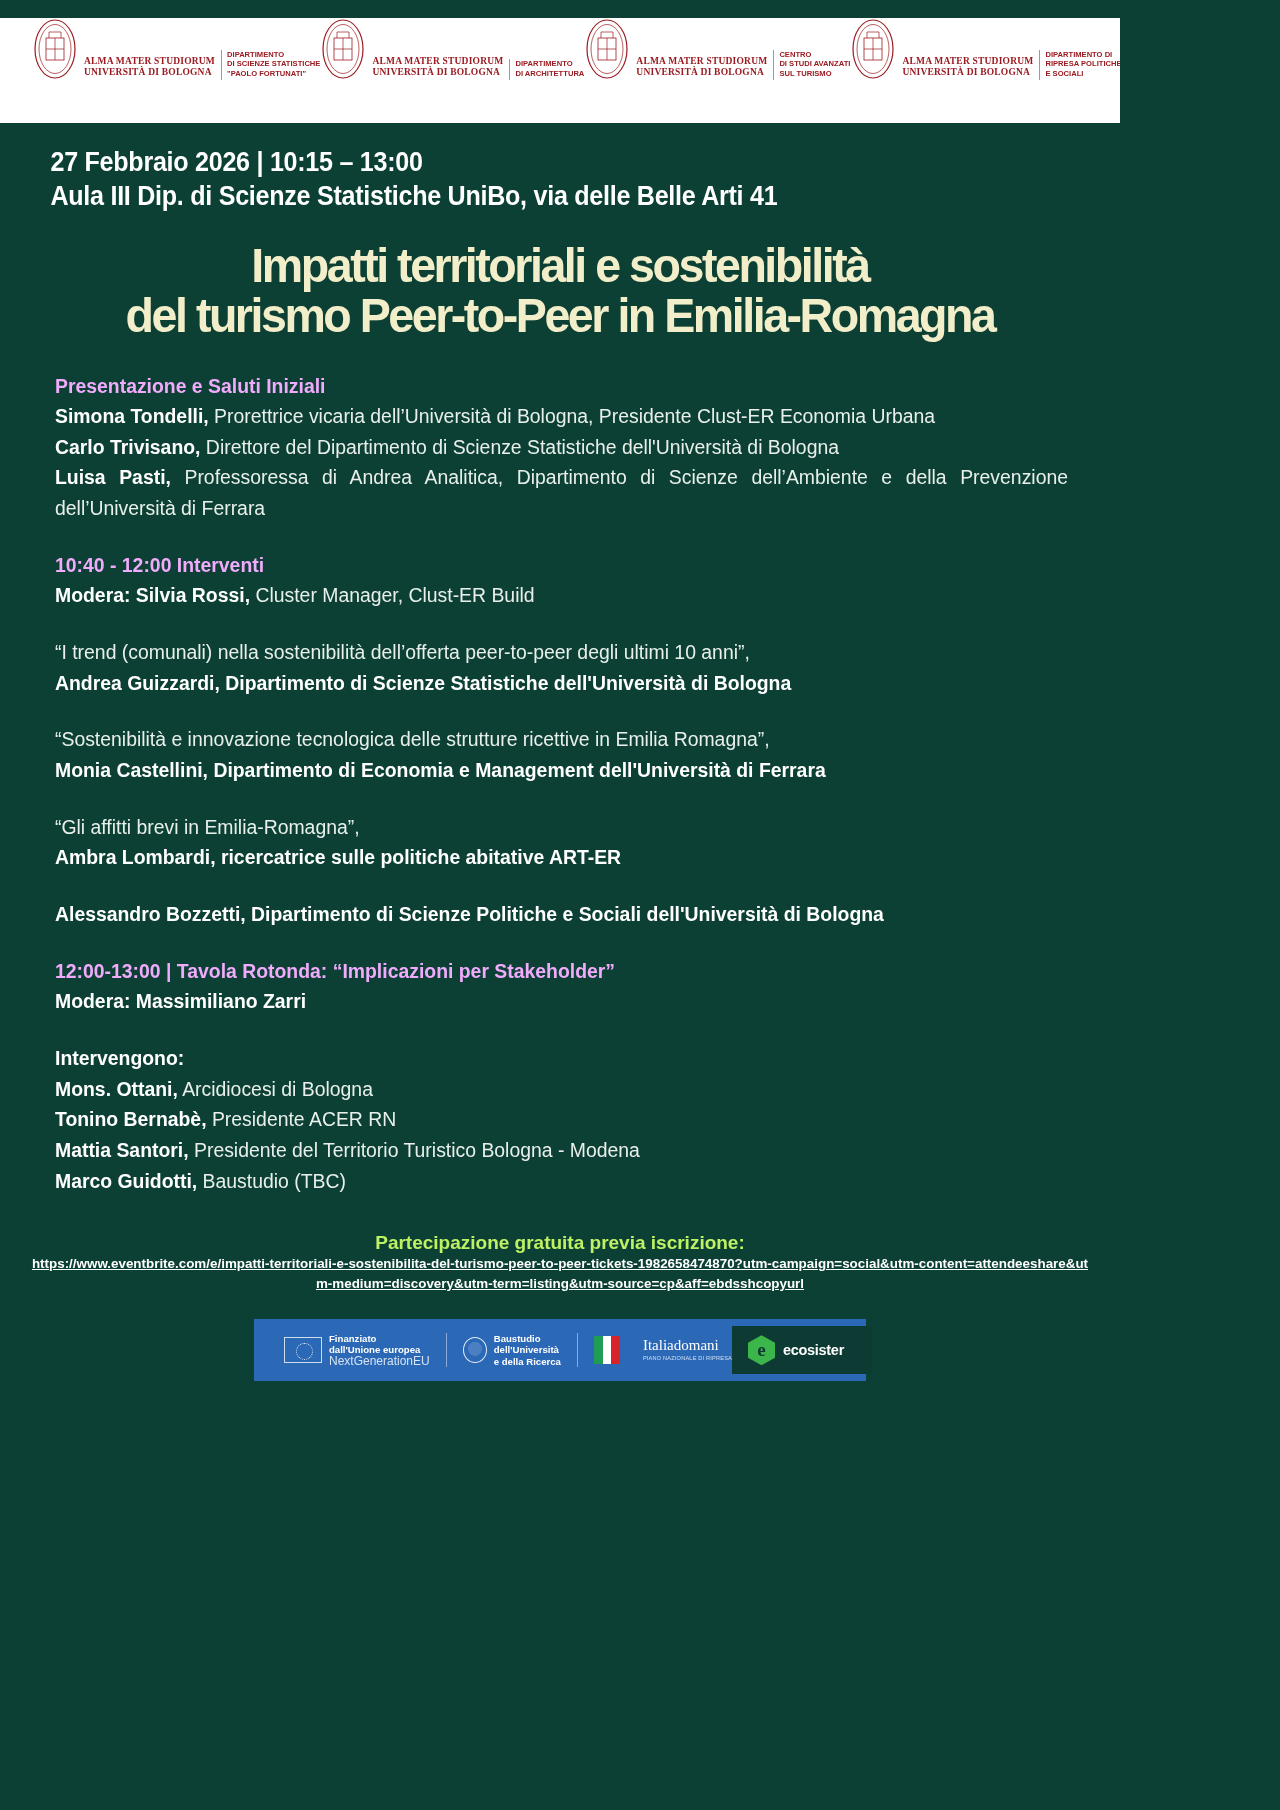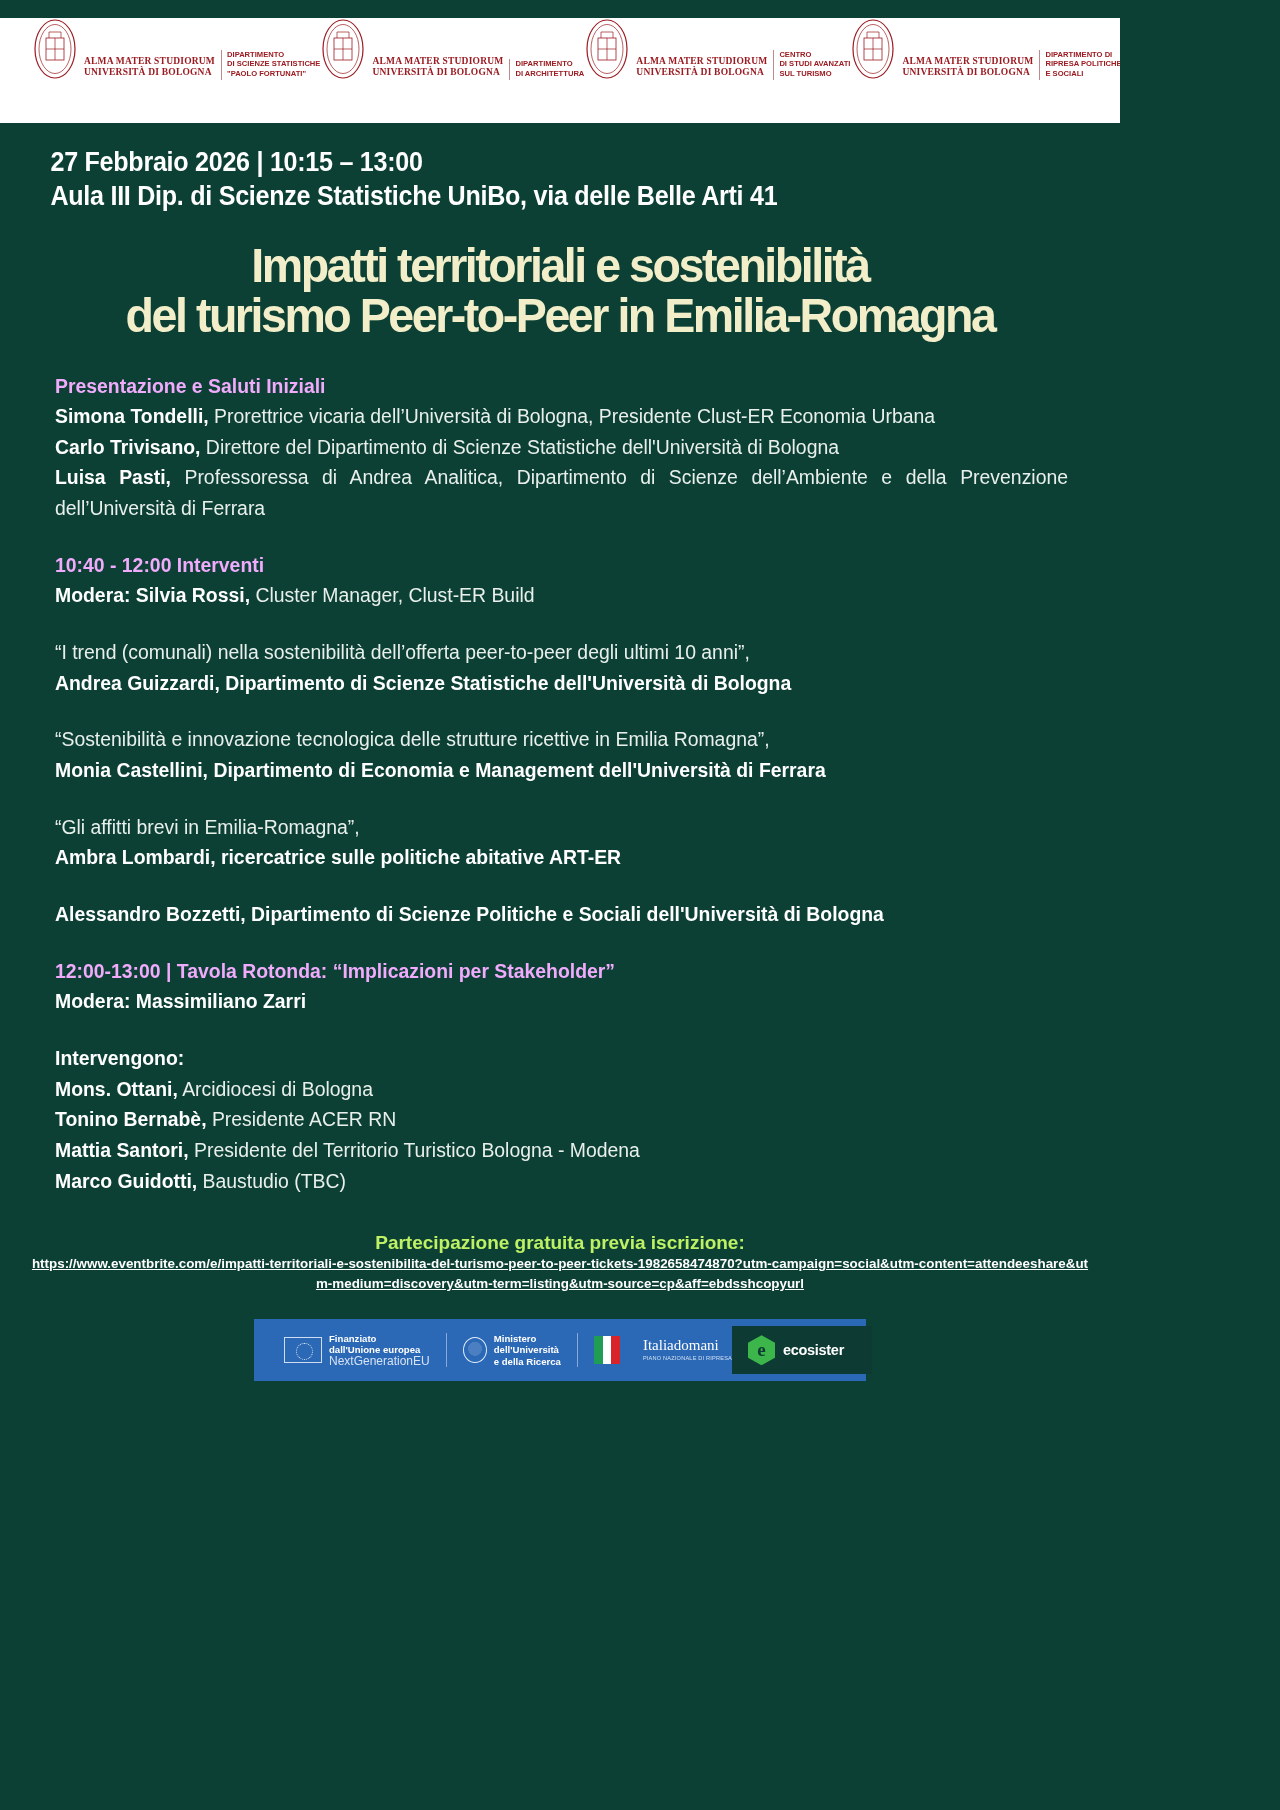--- a/index.html
+++ b/index.html
@@ -483,21 +483,21 @@
           <span>dall'Unione europea</span><br>
           <span class="thin">NextGenerationEU</span>
         </div>
       </div>
 
       <div class="fund-div"></div>
 
       <div class="fund-item">
         <div class="mur-emblem"></div>
         <div class="fund-text">
-          <span>Ministero</span><br>
+          <span>Baustudio</span><br>
           <span>dell'Università</span><br>
           <span>e della Ricerca</span>
         </div>
       </div>
 
       <div class="fund-div"></div>
 
       <div class="fund-item">
         <div class="ita-flag">
           <span class="ita-g"></span>

